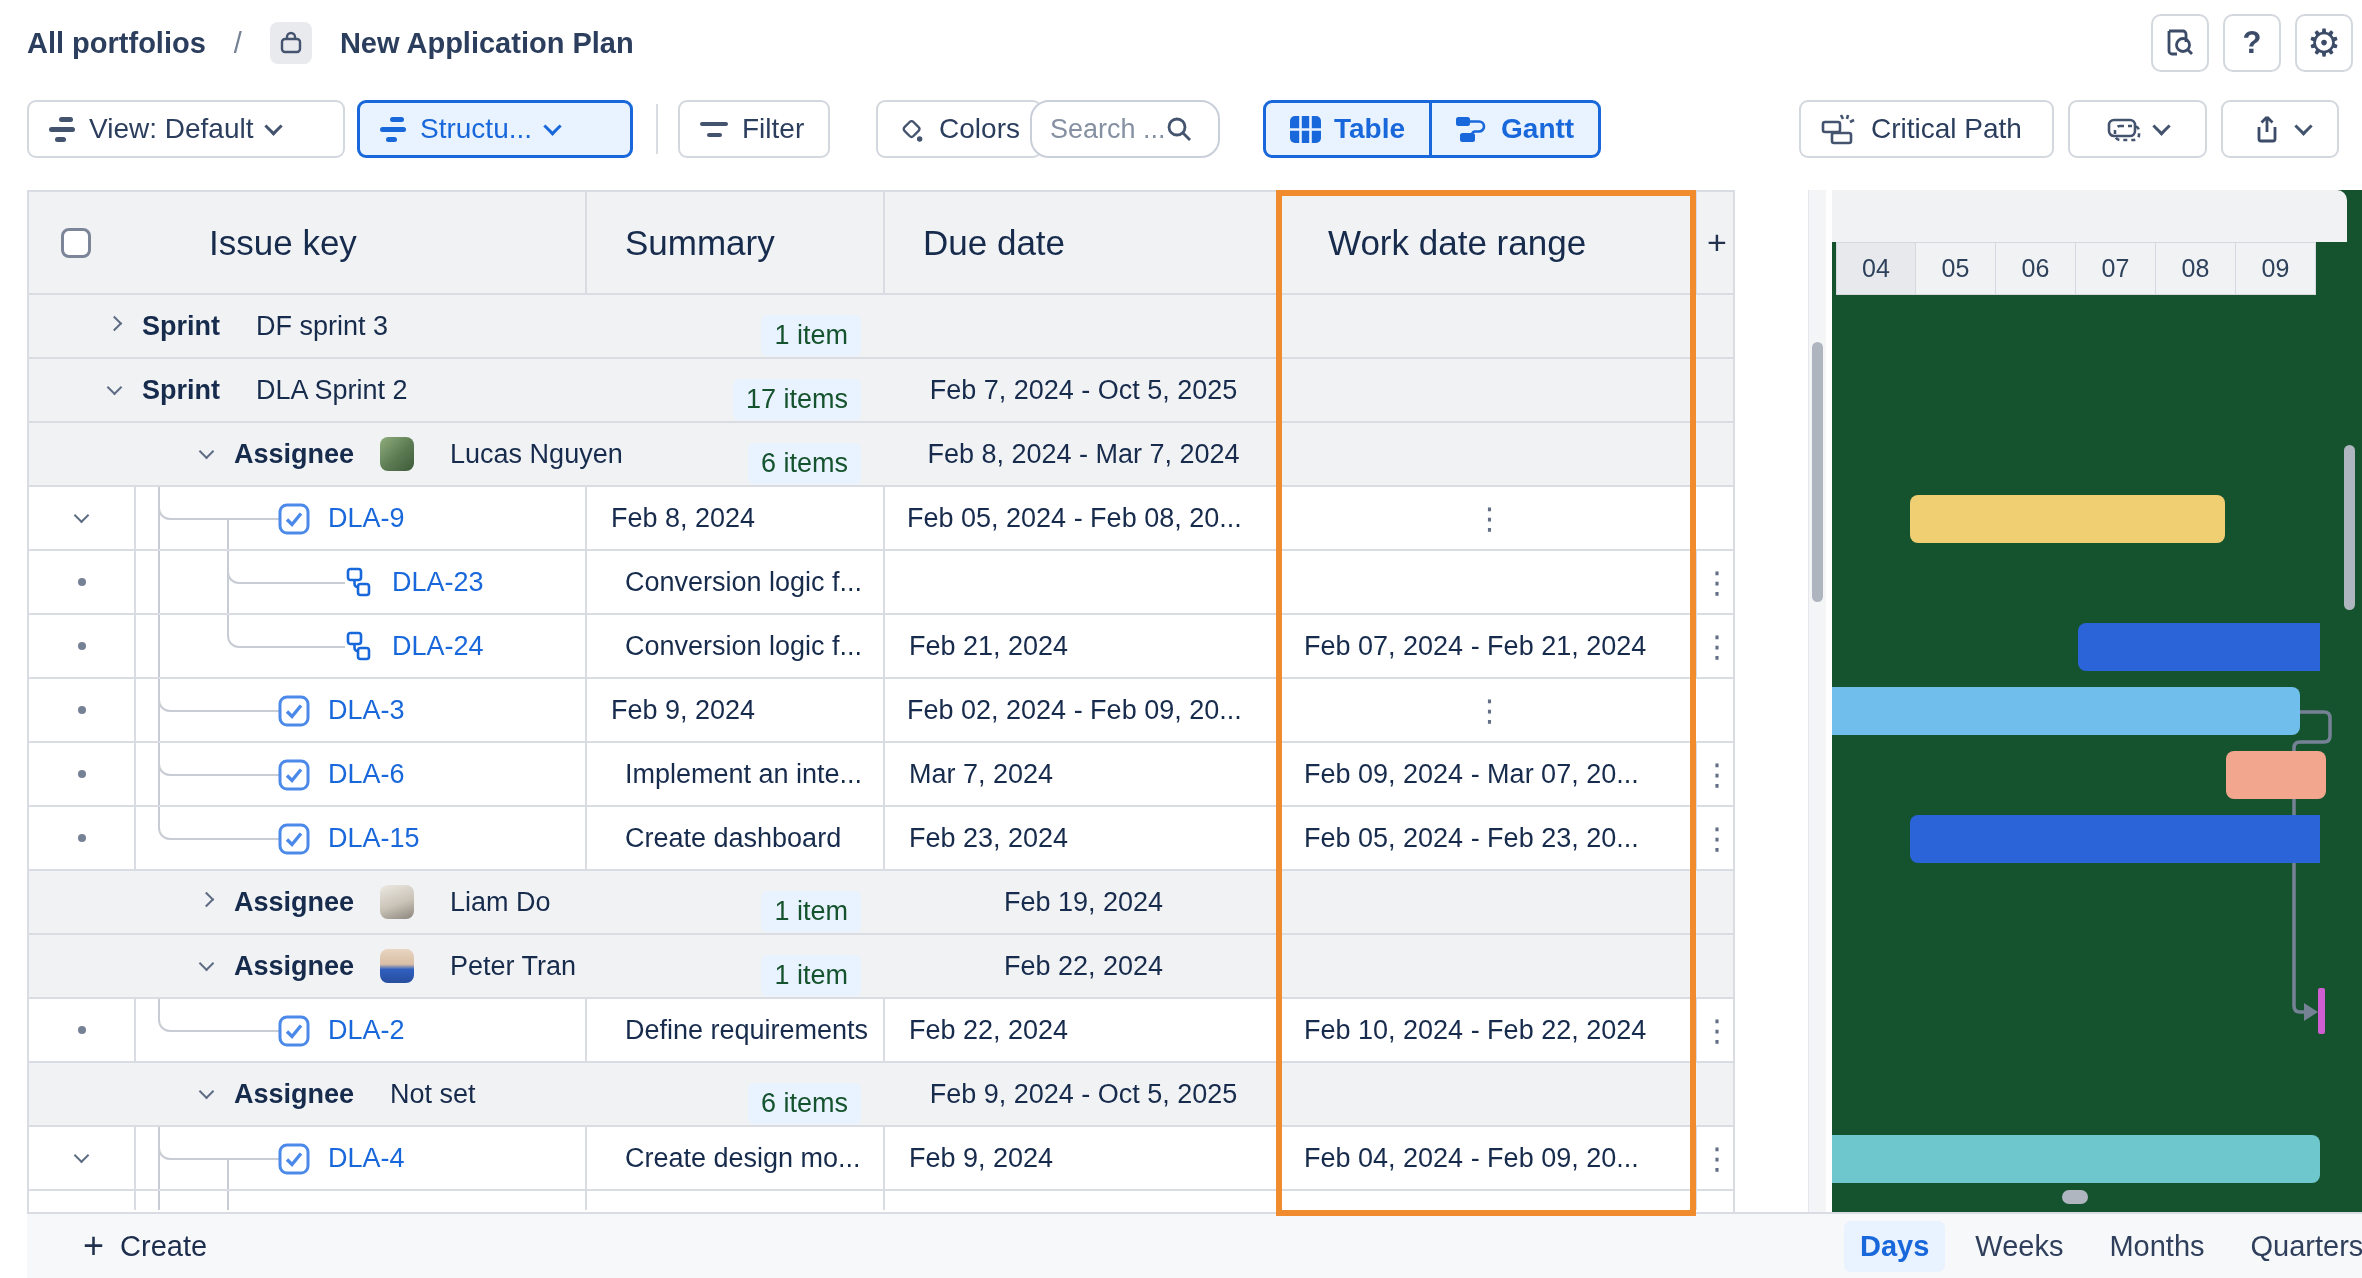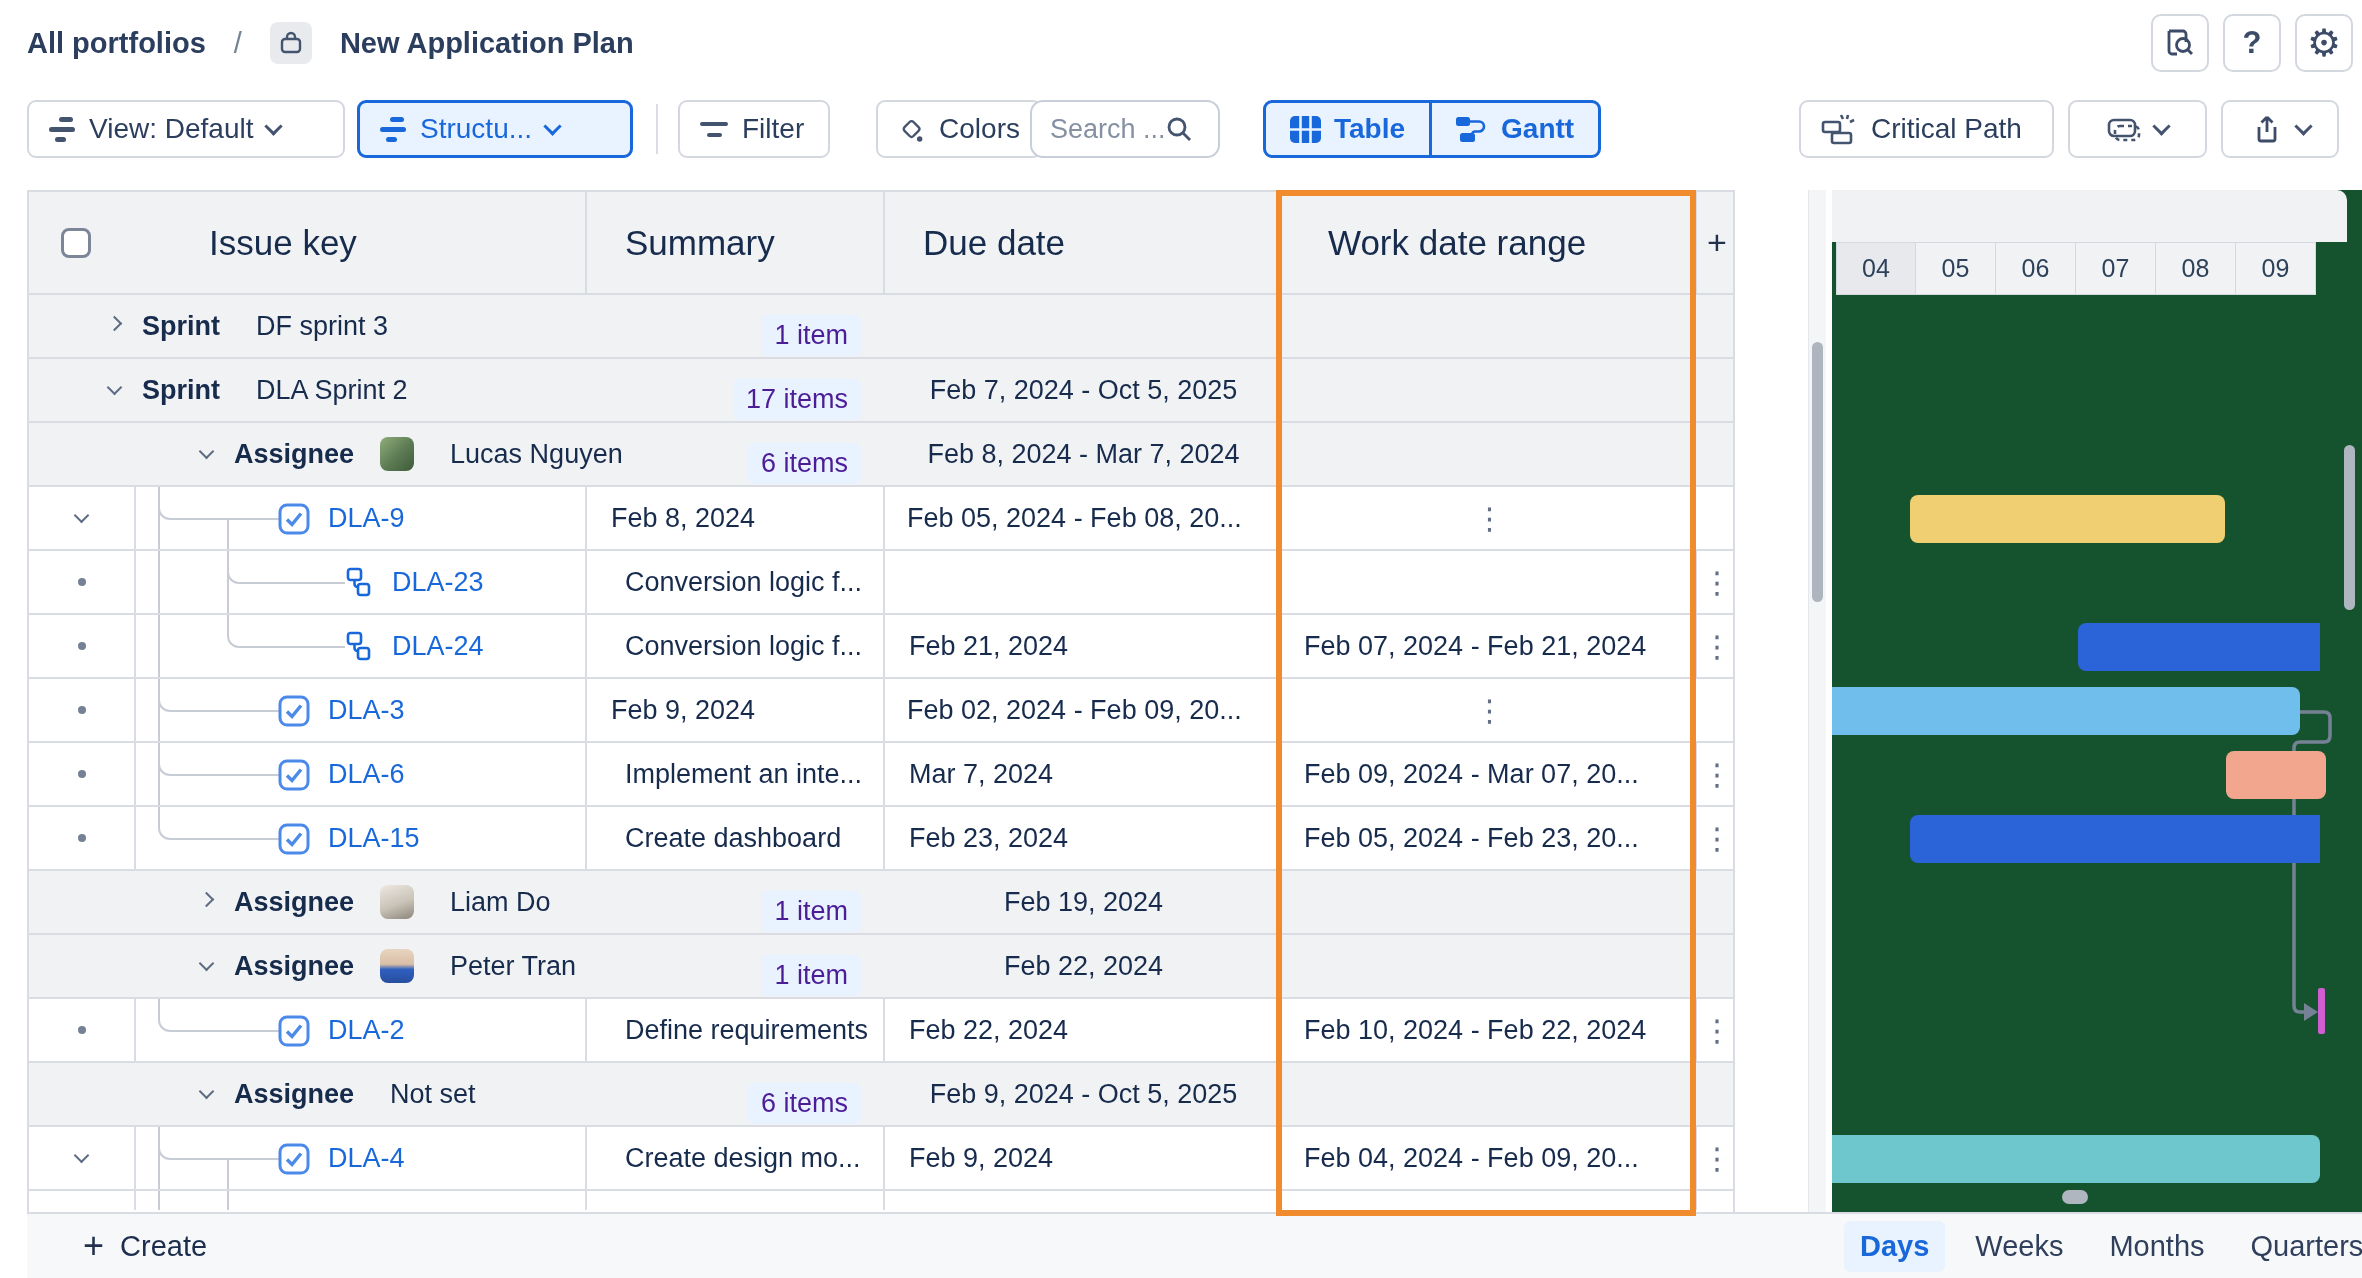--- a/index.html
+++ b/index.html
@@ -25,41 +25,41 @@
   .chev.blue { border-color:#1868DB; }
   .chev.right { transform:rotate(-45deg); }
   .bars-ico { display:flex; flex-direction:column; gap:5px; width:26px; }
   .bars-ico i { display:block; height:5px; border-radius:3px; background:#44546F; }
   .bars-ico.blue i { background:#1868DB; }
   .bars-ico .b1 { width:14px; margin-left:10px; } .bars-ico .b2 { width:26px; } .bars-ico .b3 { width:11px; margin-left:6px; }
   .filt-ico { display:flex; flex-direction:column; align-items:center; gap:7px; width:28px; }
   .filt-ico i { display:block; height:4px; border-radius:2px; background:#44546F; }
   .filt-ico .f1 { width:28px; } .filt-ico .f2 { width:15px; }
   .tb-divider { position:absolute; top:104px; height:50px; width:2px; background:#D9DDE3; }
-  .search-box { position:absolute; top:100px; height:58px; border:2px solid #C9CFD9; border-radius:13px; background:#fff;
+  .search-box { position:absolute; top:100px; height:58px; border:2px solid #C9CFD9; border-radius:19px; background:#fff;
                 display:flex; align-items:center; padding:0 16px 0 18px; }
   .search-box input { border:none; outline:none; font-size:27px; width:115px; color:#2C3E5D; font-family:"Liberation Sans",sans-serif; }
   .search-box input::placeholder { color:#8590A2; }
   .seg { position:absolute; top:100px; height:58px; display:flex; border:3px solid #1868DB; border-radius:9px; overflow:hidden; background:#E9F2FF; }
   .seg .half { display:flex; align-items:center; gap:13px; padding:0 24px; font-size:28px; font-weight:600; color:#1868DB; cursor:pointer; }
   .seg .half + .half { border-left:3px solid #1868DB; }
 
   
   .table-panel { position:absolute; left:27px; top:190px; width:1708px; height:1022px; border-left:2px solid #D9DDE3; border-right:2px solid #D9DDE3; background:#fff; }
   .thead { display:grid; grid-template-columns:558px 298px 397px 415px 40px; height:105px; background:#F1F2F4; border-top:2px solid #D9DDE3; border-bottom:2px solid #D9DDE3; }
   .thead > div { display:flex; align-items:center; border-right:2px solid #D9DDE3; font-size:35px; font-weight:500; color:#172B4D; }
   .thead > div:last-child { border-right:none; justify-content:center; font-size:34px; font-weight:400; color:#22324E; }
   .checkbox { width:30px; height:30px; border:3px solid #7D8698; border-radius:8px; background:#fff; margin:0 0 0 32px; cursor:pointer; }
   .th-issuekey { margin-left:118px; }
   .row { display:grid; height:64px; border-bottom:2px solid #D9DDE3; background:#fff; font-size:27px; }
   .row.grp { grid-template-columns:856px 397px 1fr; background:#F1F2F4; }
   .gcell1 { display:flex; align-items:center; }
   .gcell1 b { margin-left:22px; font-weight:700; color:#172B4D; }
   .gval { margin-left:36px; color:#172B4D; }
-  .pill { margin-left:auto; margin-right:24px; background:#E9F2FF; color:#4c1d95; border-radius:6px; padding:5px 13px; font-weight:500; cursor:pointer;margin-top:19px; }
+  .pill { margin-left:auto; margin-right:24px; background:#E9F2FF; color:#14532d; border-radius:6px; padding:5px 13px; font-weight:500; cursor:pointer;margin-top:19px; }
   .gdate { display:flex; align-items:center; justify-content:center; color:#172B4D; }
   .avatar { width:34px; height:34px; border-radius:8px; margin-left:26px; flex:0 0 auto; }
   .av-lucas { background:linear-gradient(135deg,#8FAE7C 0%,#5C7A52 55%,#3E5B3A 100%); }
   .av-liam  { background:linear-gradient(160deg,#EDE9E1 0%,#C9C3B8 55%,#8C857B 100%); }
   .av-peter { background:linear-gradient(180deg,#E8D5C0 0%,#D9BFA6 45%,#2F5FBF 60%,#274E9E 100%); }
   .row.iss { grid-template-columns:107px 451px 298px 397px 415px 40px; }
   .row.iss > div { border-right:2px solid #D9DDE3; display:flex; align-items:center; position:relative; }
   .row.iss > div:last-child { border-right:none; }
   .c-exp { justify-content:center; }
   .dot { width:8px; height:8px; border-radius:50%; background:#758195; }

